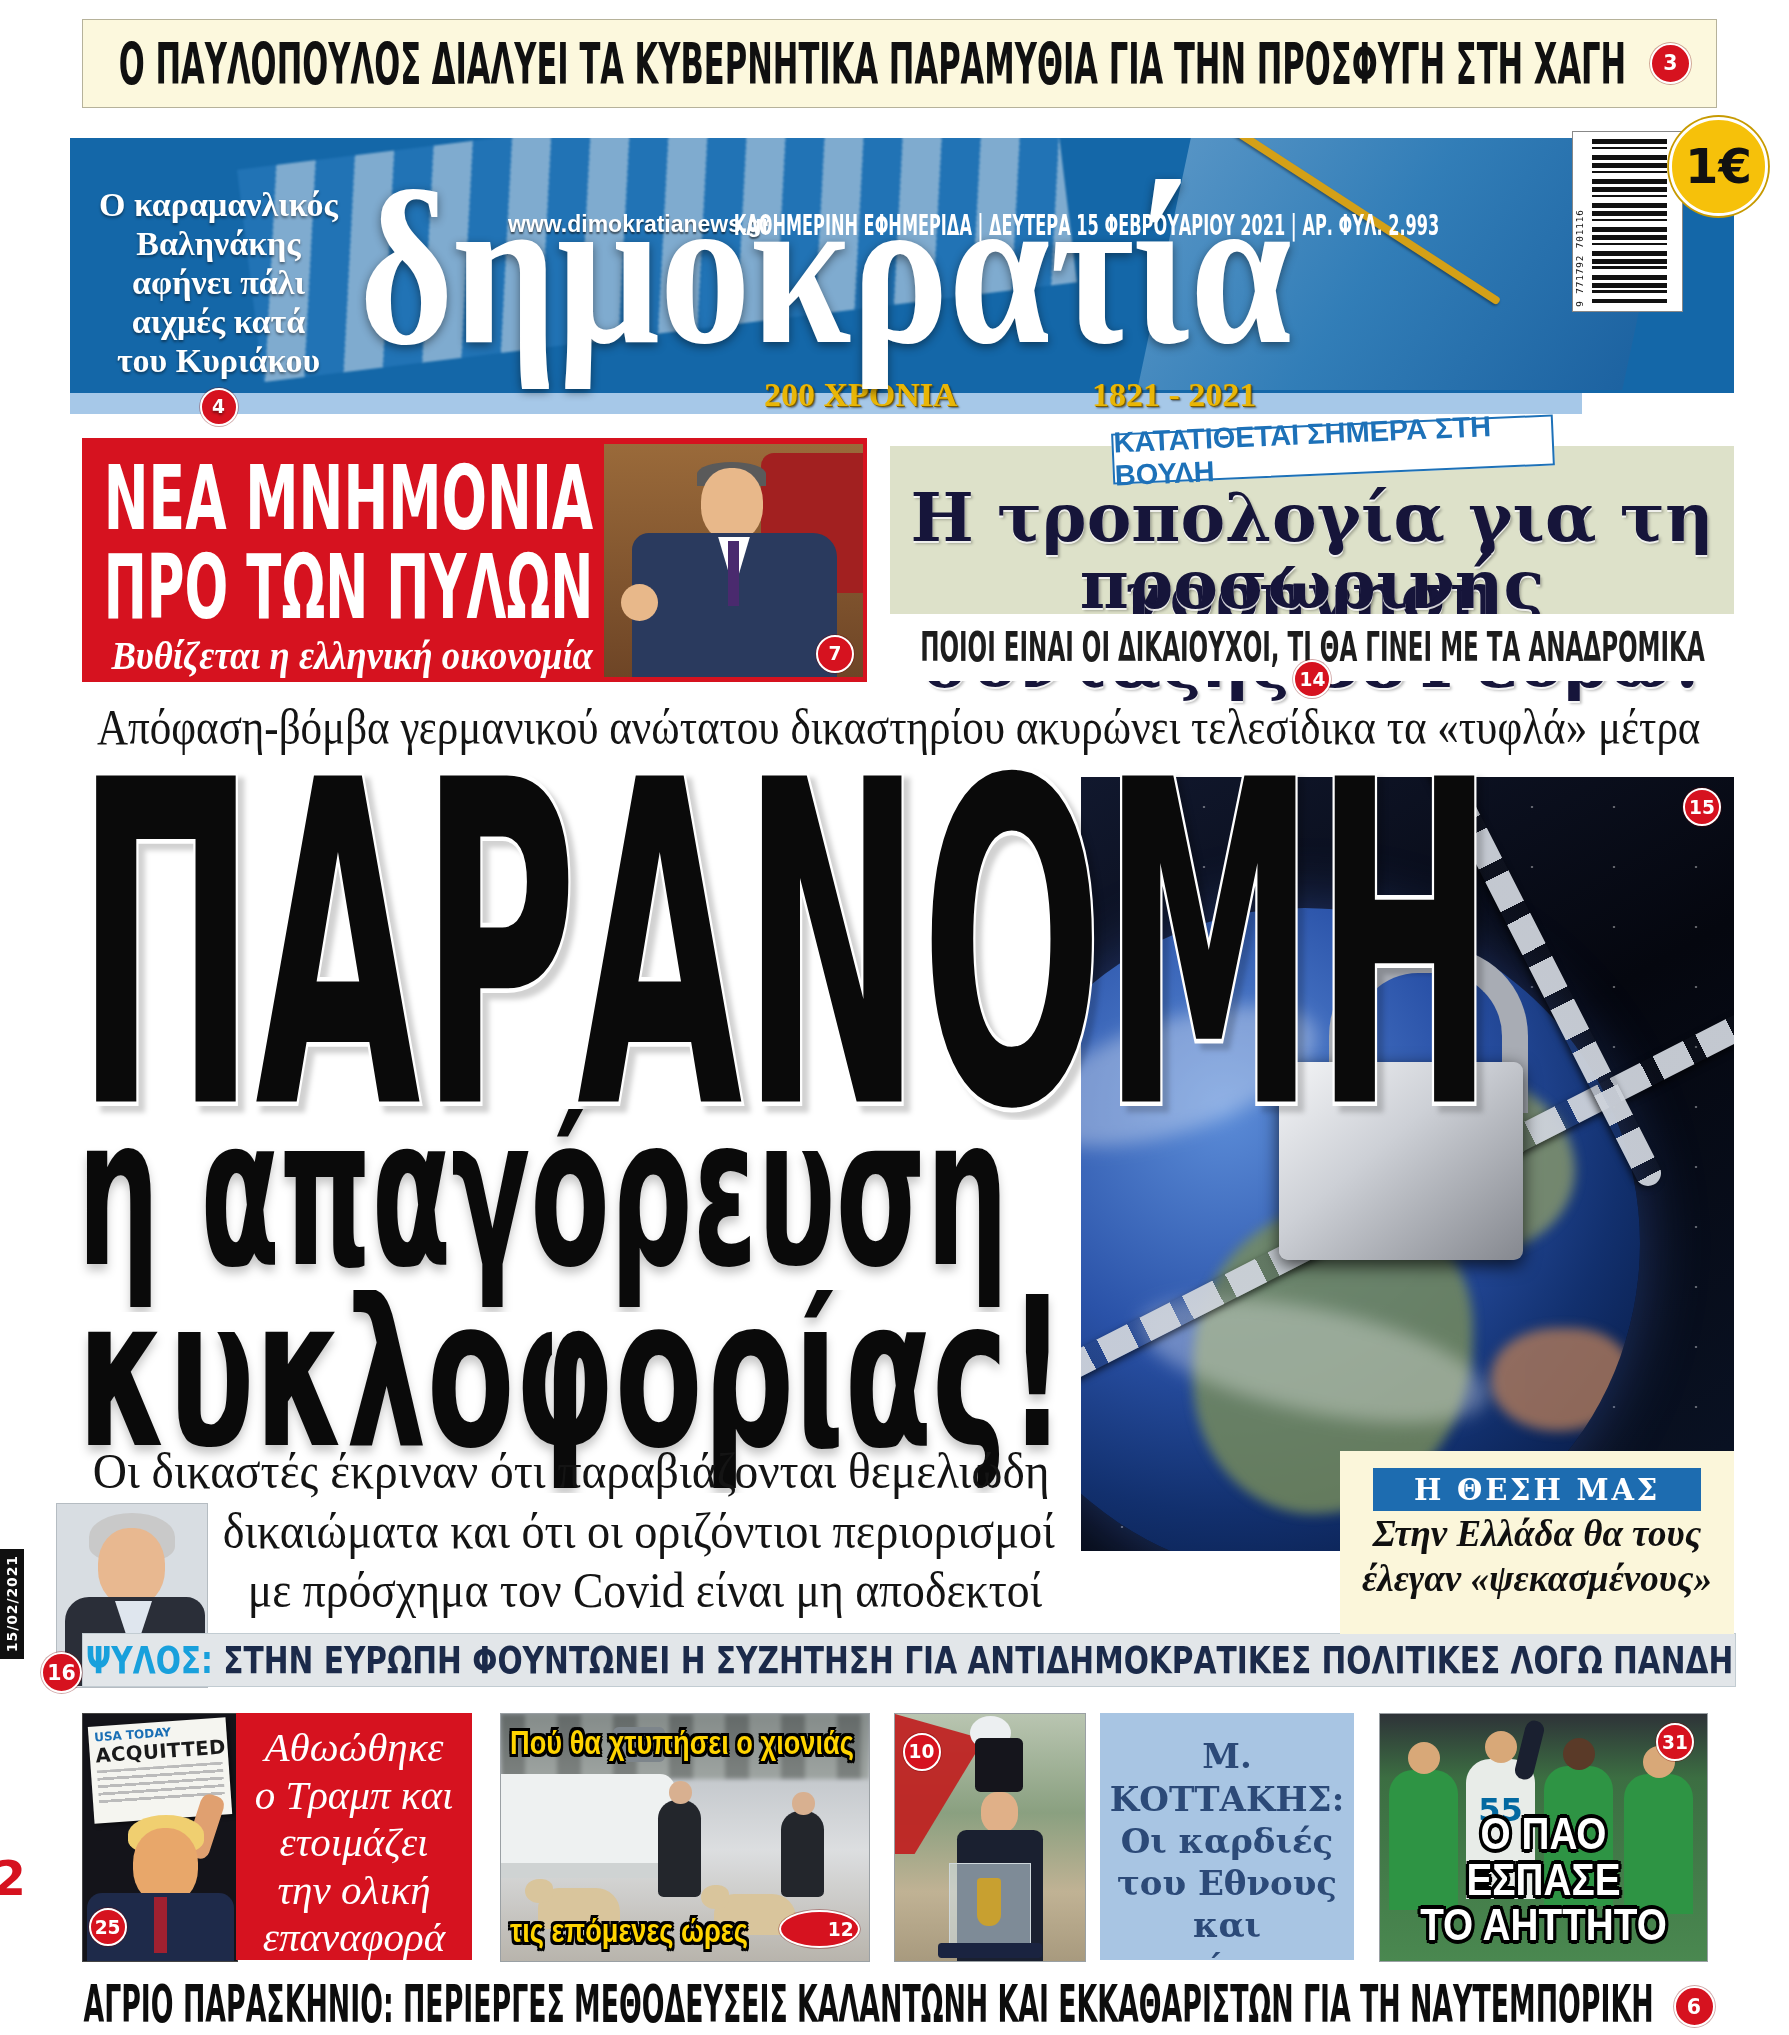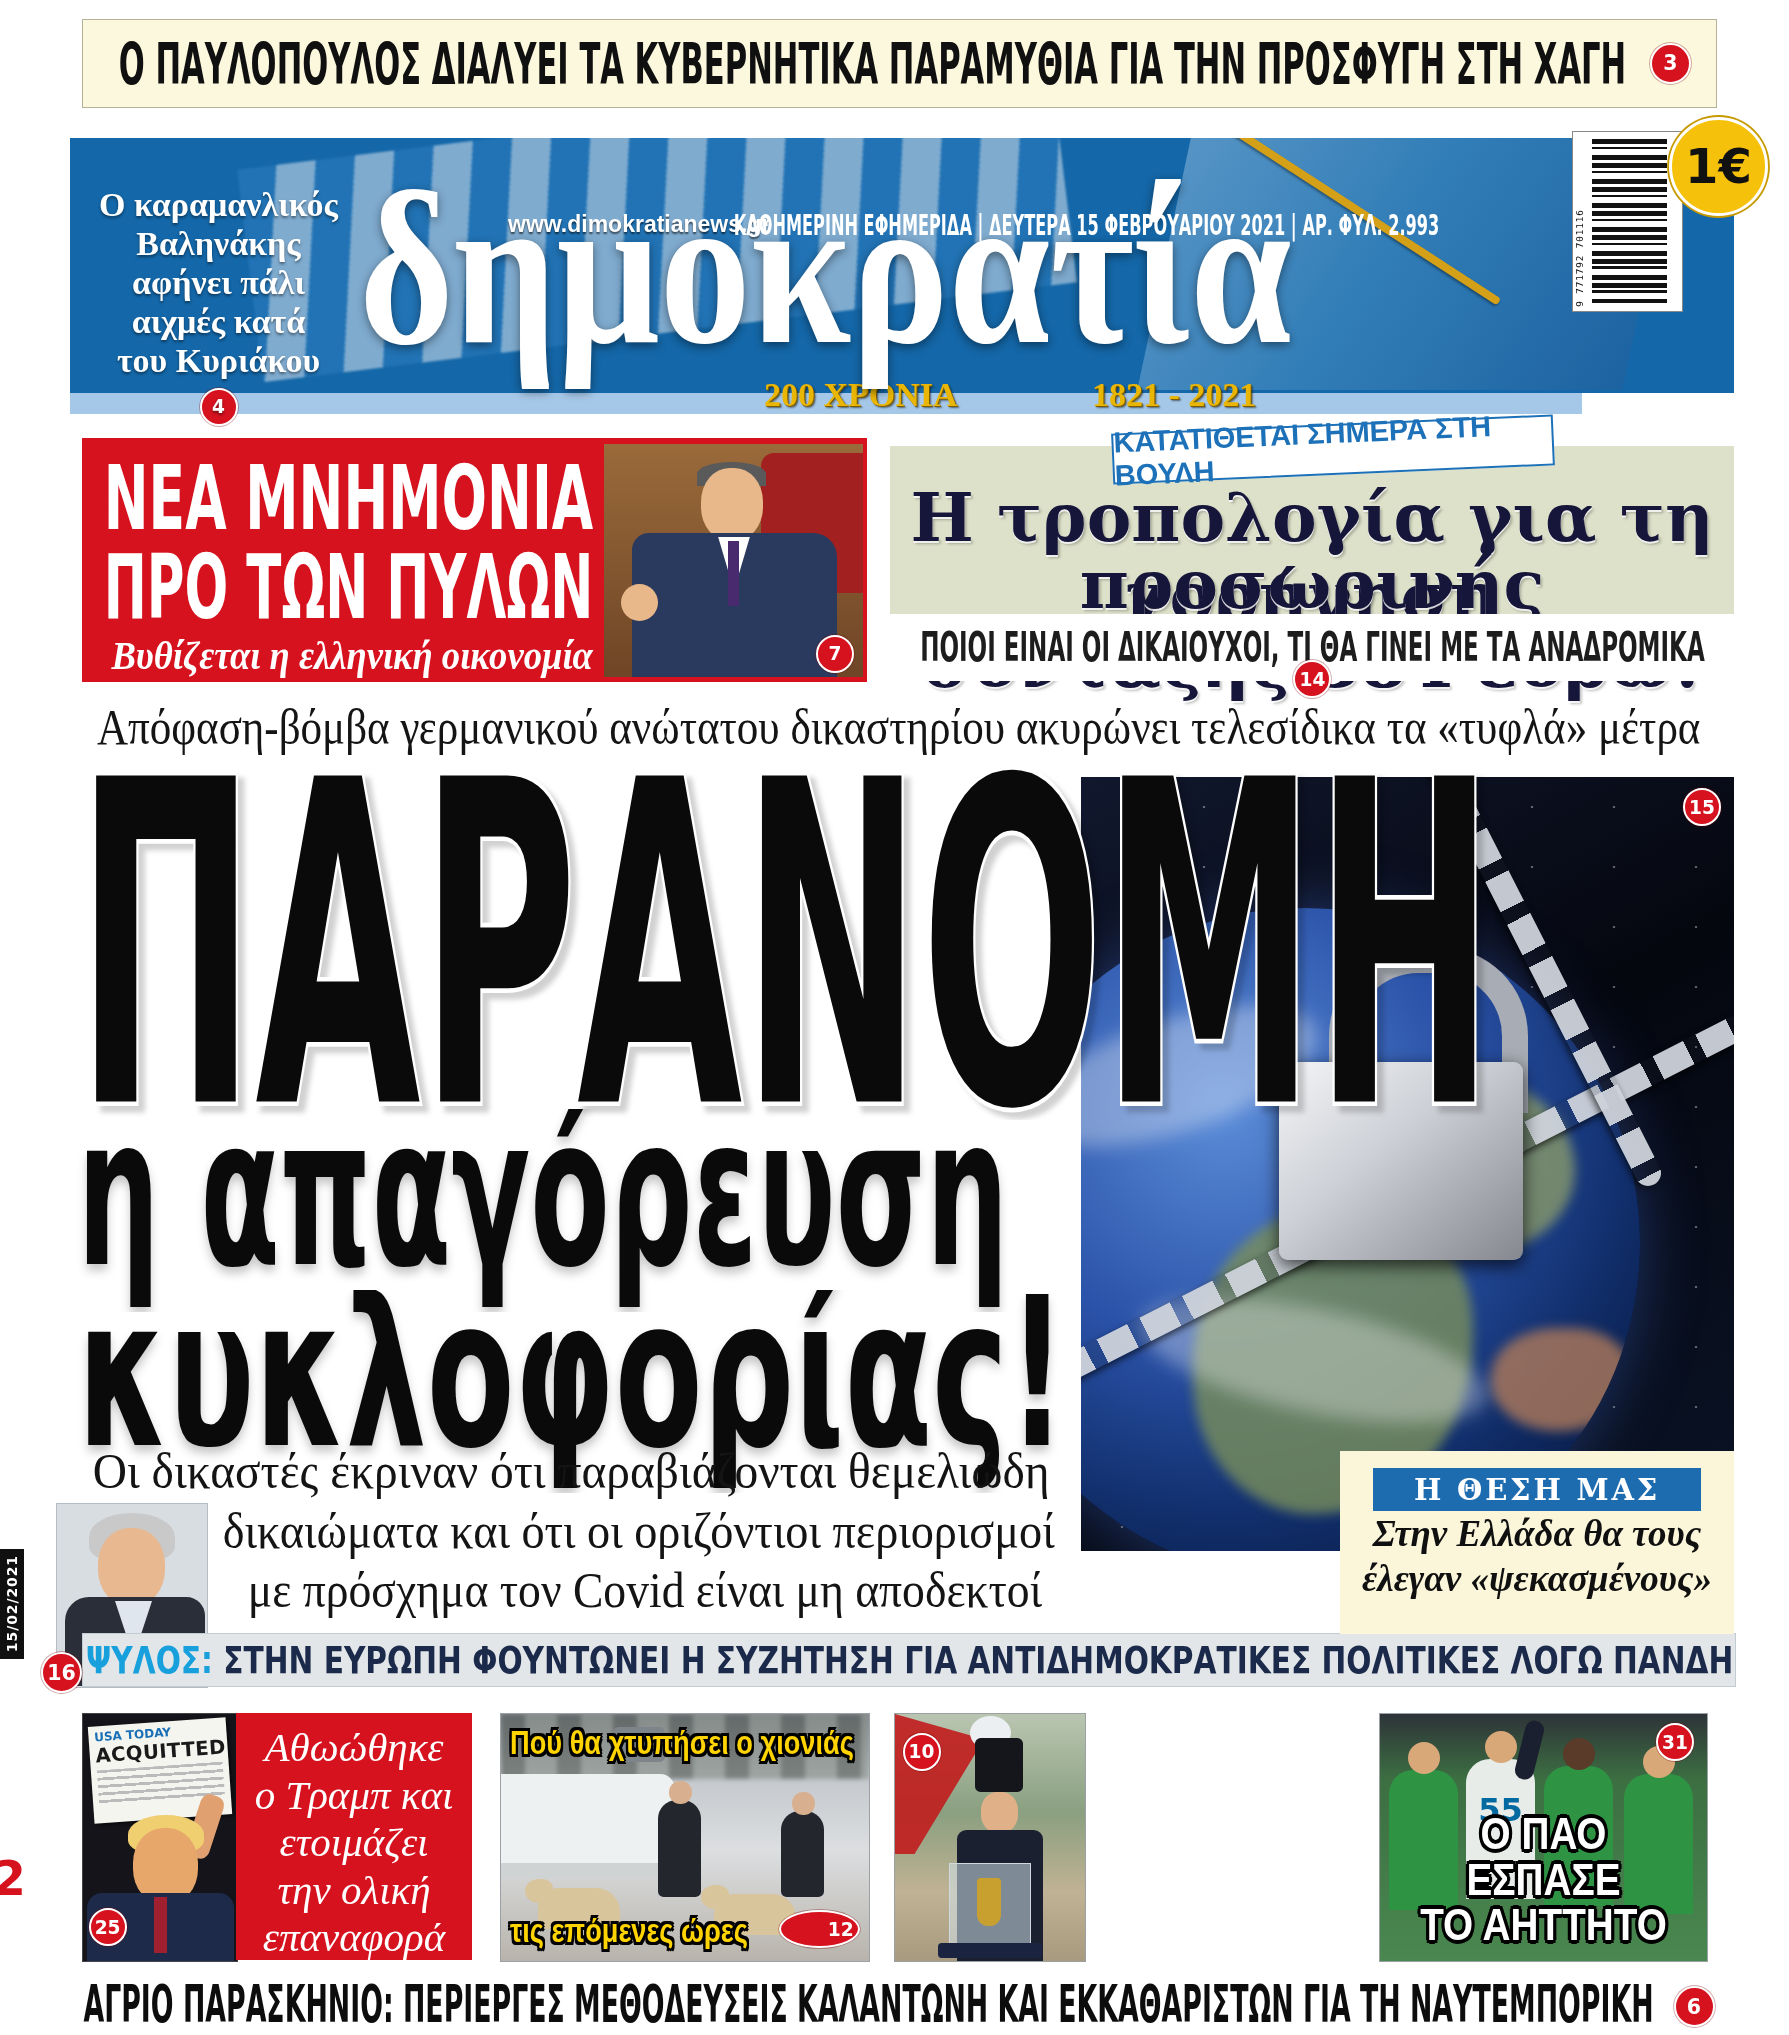--- a/index.html
+++ b/index.html
@@ -382,20 +382,27 @@
     <div class="ev-plume"></div>
     <div class="ev-hat"></div>
     <div class="ev-face"></div>
     <div class="ev-body"></div>
     <div class="ev-case"></div>
     <div class="ev-cup"></div>
     <div class="ev-tray"></div>
     <div class="ref" style="left:7.5px;top:18.6px;">10</div>
   </div>
 
+  <div id="kottakis" class="abs panel">
+    <div>Μ. ΚΟΤΤΑΚΗΣ:</div>
+    <div>Οι καρδιές</div>
+    <div>του Εθνους και</div>
+    <div>η τιμή στους</div>
+
+  </div>
 
   <div id="pao" class="abs panel">
     <div class="pl pl-g" style="left:9.3px;top:56px;">
         <div class="pl-head"></div>
       </div>
     <div class="pl pl-w" style="left:86px;top:45px;">
       <div class="pl-head"></div>
       <div class="pl-num">55</div>
     </div>
     <div class="pl pl-g" style="left:164px;top:52px;">

